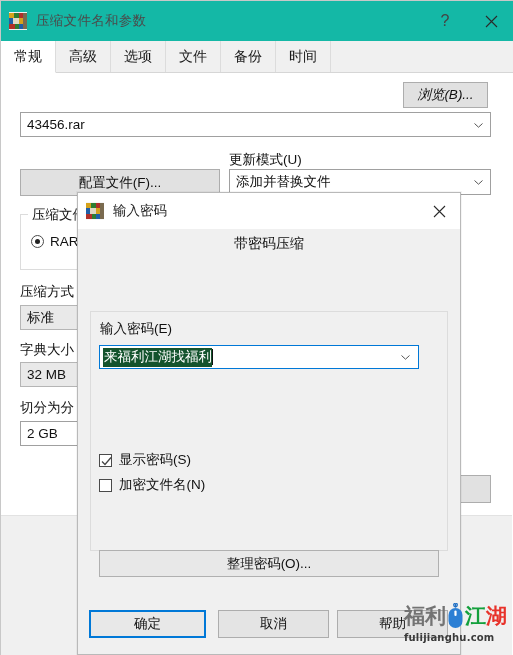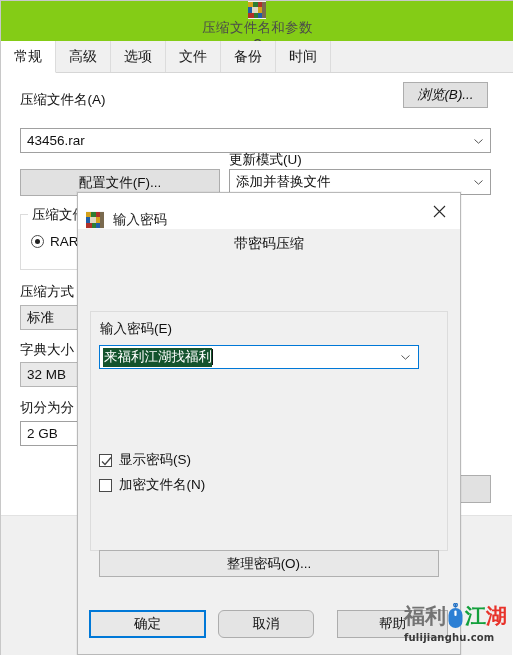--- a/index.html
+++ b/index.html
@@ -13,22 +13,22 @@
 
   
   #main-window {
     position: absolute; left: 0; top: 0;
     width: 513px; height: 655px;
     background: #f0f0f0;
     border: 1px solid #c8c8c8;
   }
   #main-titlebar {
     position: absolute; left: 0; top: 0; width: 513px; height: 40px;
-    background: #84cc16;
-    display: flex; align-items: center; flex-direction: column;
+    background: #14b8a6;
+    display: flex; align-items: center;
   }
   .rar-icon {
     width: 18px; height: 18px;
     margin-left: 8px; margin-right: 9px;
     flex: 0 0 auto;
     display: block;
   }
   #main-title {
     font-size: 13.5px; color: #4b4b4b;
     letter-spacing: .3px;
@@ -123,21 +123,21 @@
     position: absolute;
     left: 77px; top: 192px;
     width: 384px; height: 463px;
     background: #f0f0f0;
     border: 1px solid #b9b9b9;
     box-shadow: 0 0 0 1px rgba(0,0,0,.04);
   }
   #modal-titlebar {
     position: absolute; left: 0; top: 0; width: 382px; height: 36px;
     background: #ffffff;
-    display: flex; align-items: flex-end;
+    display: flex; align-items: center;
   }
   #modal-title {
     font-size: 13.5px; color: #1b1b1b;
   }
   #modal-close {
     width: 42px; height: 36px;
     display: flex; align-items: center; justify-content: center;
   }
   #modal-heading {
     position: absolute; left: 0; top: 42px; width: 382px;
@@ -279,27 +279,26 @@
         <span>备份</span>
       </div>
     <div class="tab">
         <span>时间</span>
       </div>
     <div id="tab-filler"></div>
   </div>
 
   <div id="main-body">
 
-    <div class="lbl" style="left:19px; top:18px;">压缩文件名(A)</div>
 
     <div class="btn" style="left:402px; top:9px; width:85px; height:26px;font-style:italic;">
       <span>浏览(B)...</span>
     </div>
 
-    <div class="combo" style="left:19px; top:55px; width:471px; height:25px;">
+    <div class="combo" style="left:19px; top:39px; width:471px; height:25px;">
       <span>43456.rar</span>
       <svg class="chev" viewBox="0 0 9 5">
           <path d="M0.5 0.5 L4.5 4.2 L8.5 0.5" stroke="#555" fill="none" stroke-width="1"></path>
         </svg>
     </div>
 
     <div class="lbl" style="left:228px; top:78px;">更新模式(U)</div>
 
     <div class="btn" style="left:19px; top:96px; width:200px; height:27px;">
       <span>配置文件(F)...</span>
@@ -395,21 +394,21 @@
     <span>加密文件名(N)</span>
   </div>
 
   <div id="organize-btn">
     <span>整理密码(O)...</span>
   </div>
 
   <div class="mbtn default" style="left:11px; width:117px;">
     <span>确定</span>
   </div>
-  <div class="mbtn" style="left:140px; width:96px;border-radius:6px;">
+  <div class="mbtn" style="left:140px; width:111px;">
     <span>取消</span>
   </div>
   <div class="mbtn" style="left:259px; width:111px;">
     <span>帮助</span>
   </div>
 </div>
 
 <div id="watermark">
   <div id="wm-row">
     <span class="wm-fu">福利</span>

